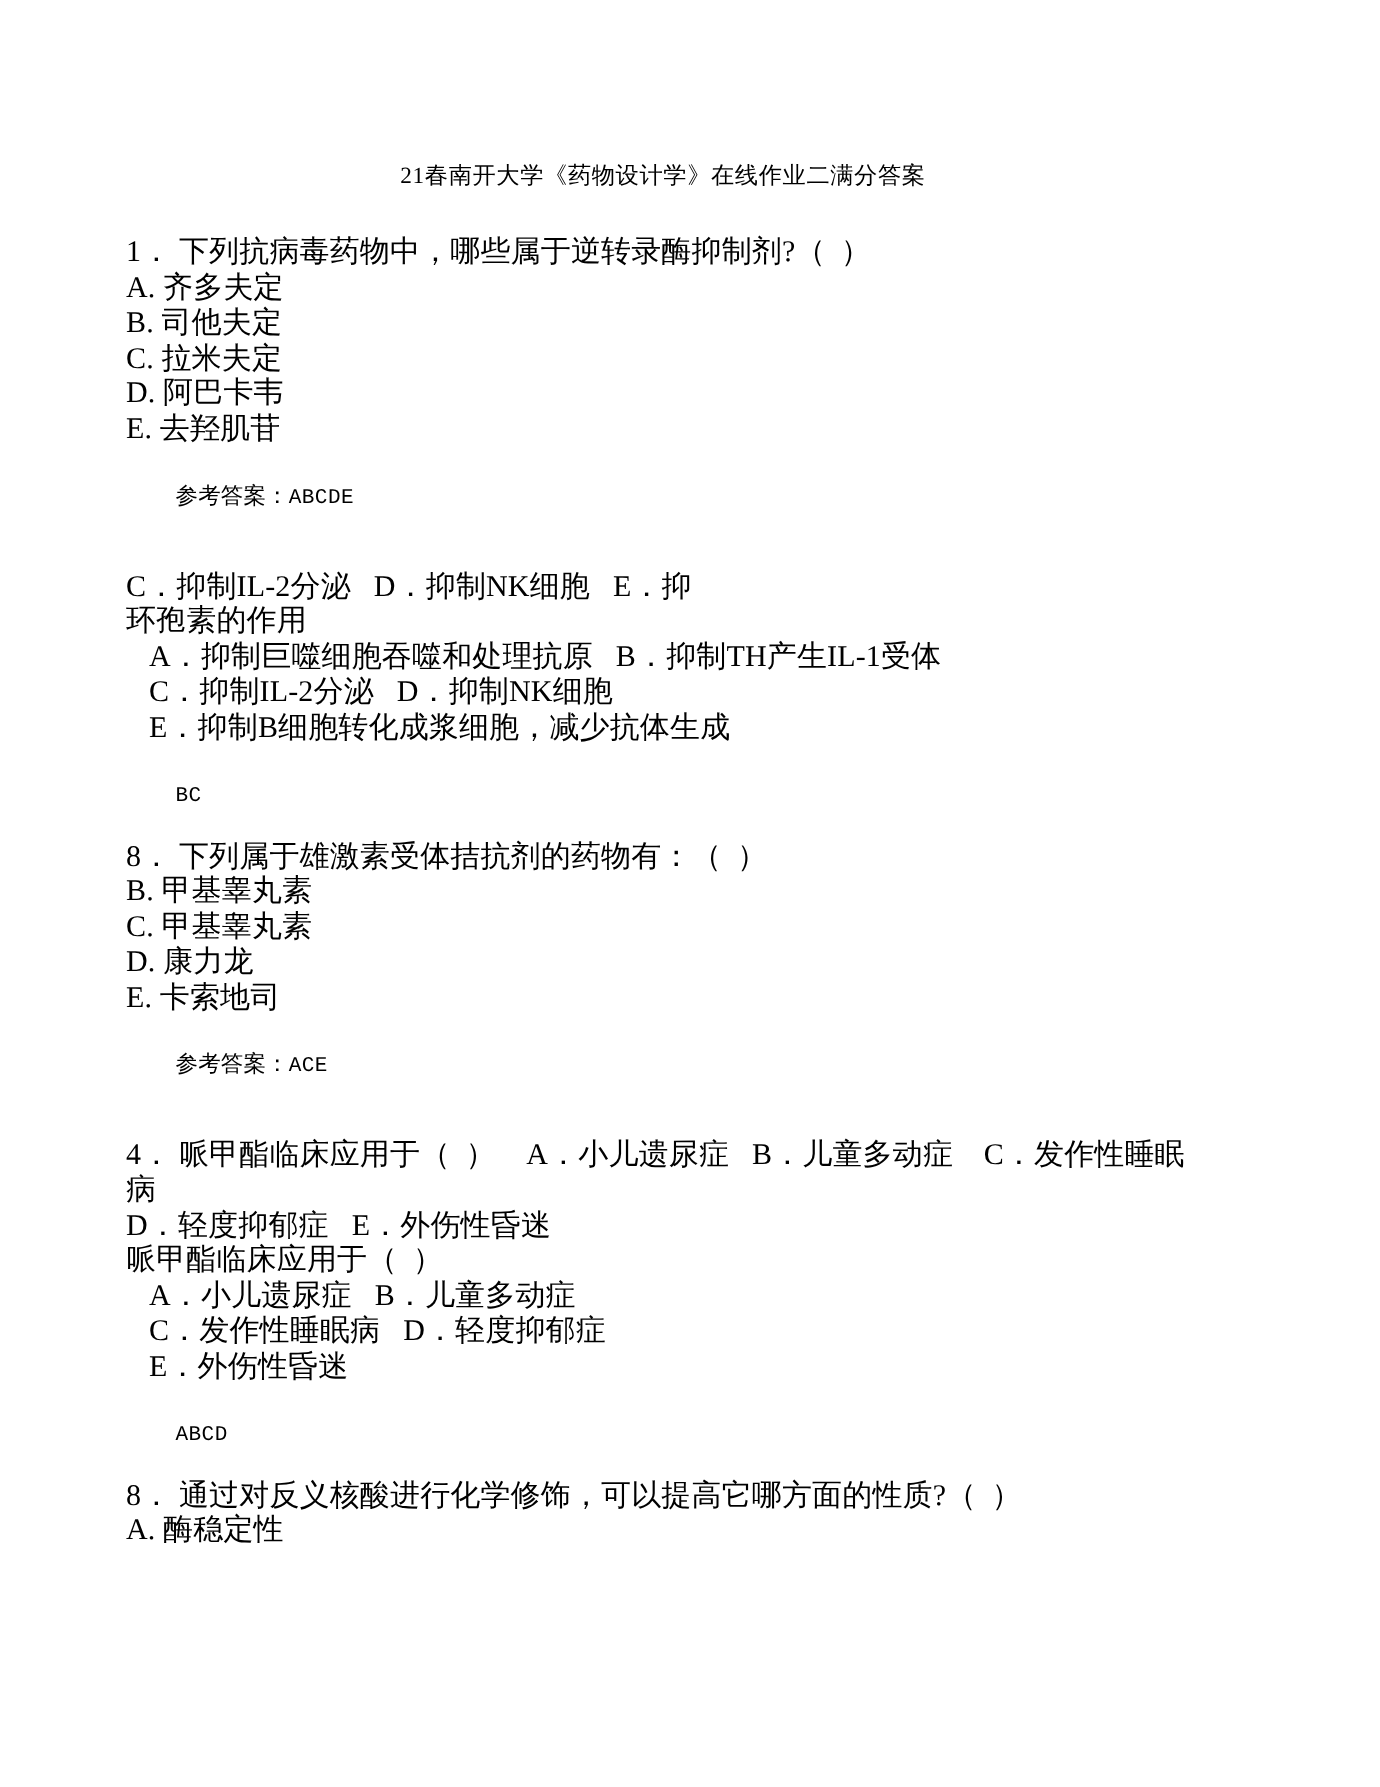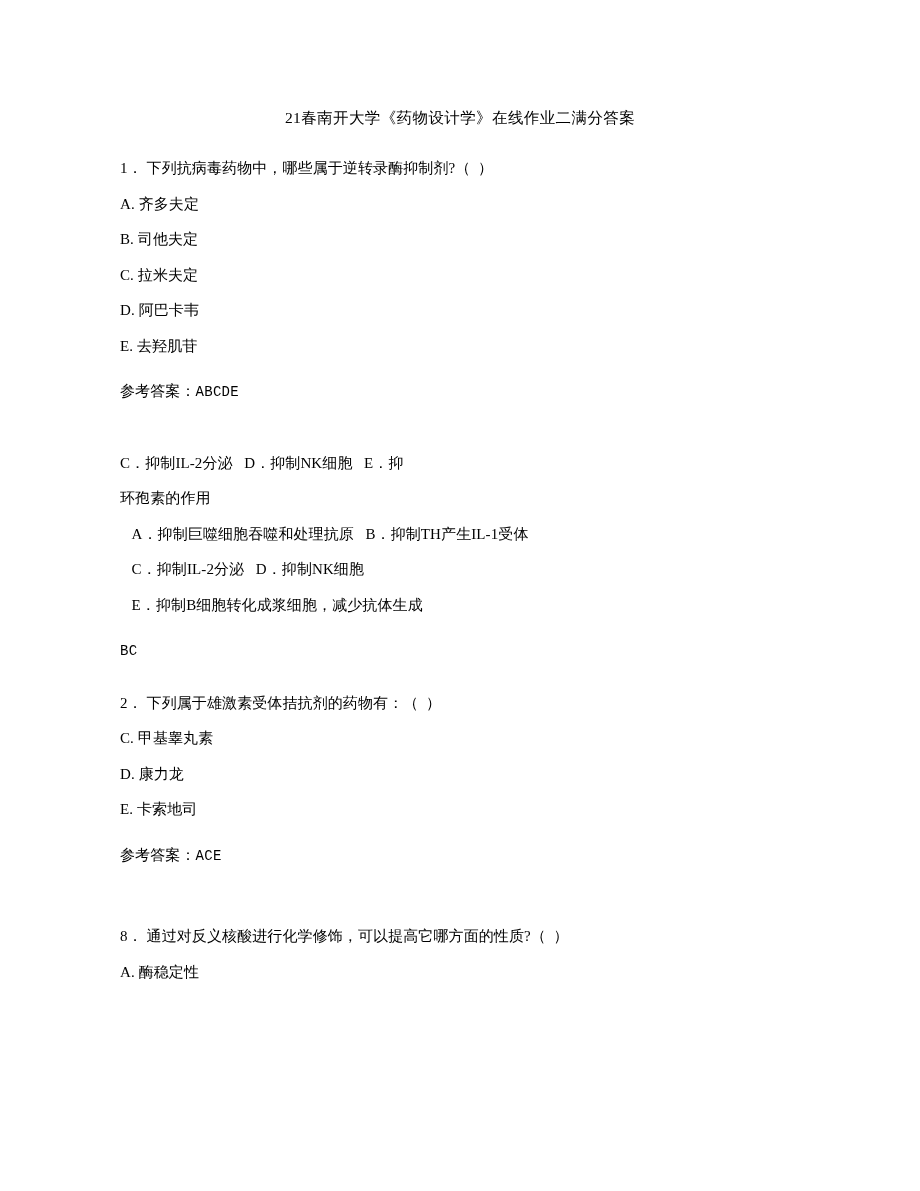--- a/index.html
+++ b/index.html
@@ -12,48 +12,48 @@
     height: 1191px;
     font-family: "Liberation Serif", "DejaVu Serif", serif;
     color: #000000;
     -webkit-font-smoothing: antialiased;
   }
   .page {
     position: relative;
     width: 920px;
     height: 1191px;
     box-sizing: border-box;
-    padding: 105px 120px 0 120px;
+    padding: 105px 120px 0 84px;
   }
   .doc-title {
     font-family: "Liberation Serif", "DejaVu Serif", serif;
     font-size: 15.5px;
     line-height: 26px;
     text-align: center;
     letter-spacing: 0.4px;
     margin: 0 0 26px 0;
     white-space: nowrap;
   }
   .block {
     margin-bottom: 6px;
   }
   .line {
-    font-size: 15px;
+    font-size: 20px;
     line-height: 23.5px;
     white-space: pre-wrap;
     letter-spacing: 0.1px;
-    margin-top: 12px;
   }
   .gap-sm { height: 10px; }
   .gap-md { height: 22px; }
   .gap-lg { height: 29px; }
   .answer-line {
     font-size: 15px;
     line-height: 23.5px;
     letter-spacing: 0.1px;
+    margin-left: 33px;
   }
   .mono-ans {
     font-family: "Liberation Mono", "DejaVu Sans Mono", monospace;
     font-size: 14px;
     letter-spacing: 0.3px;
   }
   .ans-label {
     font-family: "Liberation Serif", "DejaVu Serif", serif;
     font-size: 15px;
   }
@@ -84,30 +84,41 @@
     <div class="line">   A．抑制巨噬细胞吞噬和处理抗原   B．抑制TH产生IL-1受体</div>
     <div class="line">   C．抑制IL-2分泌   D．抑制NK细胞</div>
     <div class="line">   E．抑制B细胞转化成浆细胞，减少抗体生成</div>
     <div class="gap-md"></div>
     <div class="answer-line"><span class="mono-ans">BC</span></div>
   </div>
 
   <div class="gap-sm"></div>
 
   <div class="block">
-    <div class="line">2． 下列属于雄激素受体拮抗剂的药物有：（  ）</div>
+    <div class="line">8． 下列属于雄激素受体拮抗剂的药物有：（  ）</div>
+    <div class="line">B. 甲基睾丸素</div>
     <div class="line">C. 甲基睾丸素</div>
     <div class="line">D. 康力龙</div>
     <div class="line">E. 卡索地司</div>
     <div class="gap-md"></div>
     <div class="answer-line"><span class="ans-label">参考答案：</span><span class="mono-ans">ACE</span></div>
   </div>
 
   <div class="gap-lg"></div>
 
+  <div class="block">
+    <div class="line">4． 哌甲酯临床应用于（  ）    A．小儿遗尿症   B．儿童多动症    C．发作性睡眠病</div>
+    <div class="line">D．轻度抑郁症   E．外伤性昏迷</div>
+    <div class="line">哌甲酯临床应用于（  ）</div>
+    <div class="line">   A．小儿遗尿症   B．儿童多动症</div>
+    <div class="line">   C．发作性睡眠病   D．轻度抑郁症</div>
+    <div class="line">   E．外伤性昏迷</div>
+    <div class="gap-md"></div>
+    <div class="answer-line"><span class="mono-ans">ABCD</span></div>
+  </div>
 
   <div class="gap-sm"></div>
 
   <div class="block">
     <div class="line">8． 通过对反义核酸进行化学修饰，可以提高它哪方面的性质?（  ）</div>
     <div class="line">A. 酶稳定性</div>
   </div>
 
 </div>
 

